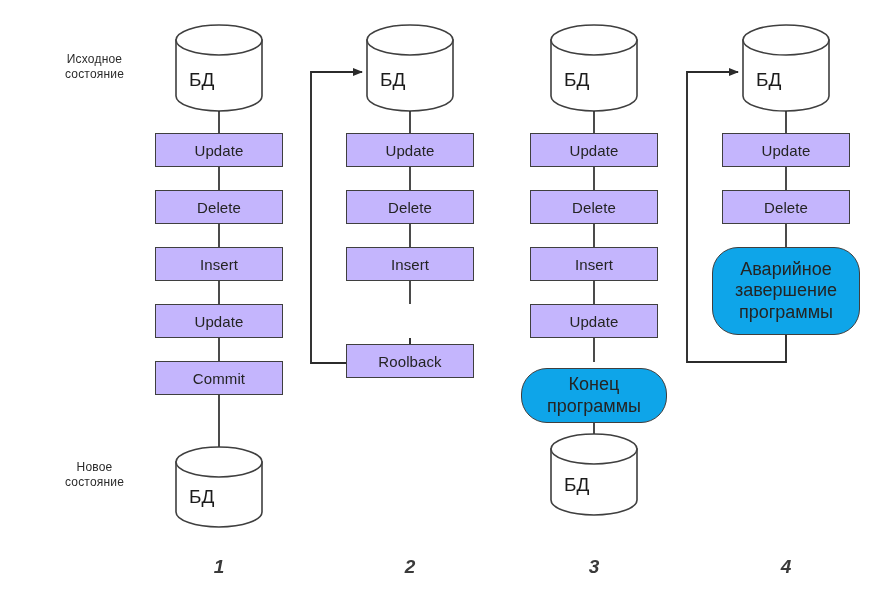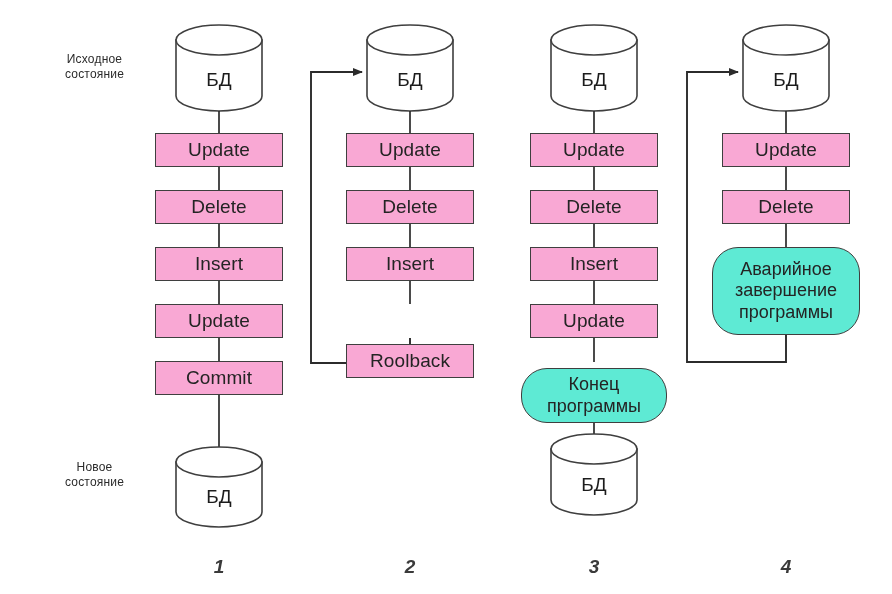--- a/index.html
+++ b/index.html
@@ -39,48 +39,48 @@
     font-style: italic;
     font-weight: 600;
     color: #3a3a3a;
     text-align: center;
     width: 40px;
   }
   .proc-box {
     position: absolute;
     box-sizing: border-box;
     border: 1.6px solid #3f3f3f;
-    background: #f9a8d4;
+    background: #c4b5fd;
     display: flex;
     align-items: center;
     justify-content: center;
-    font-size: 19px;
+    font-size: 15px;
     color: #242424;
     letter-spacing: 0.1px;
   }
   .term-box {
     position: absolute;
     box-sizing: border-box;
     border: 1.6px solid #3f3f3f;
-    background: #5eead4;
+    background: #0ea5e9;
     border-radius: 26px;
     display: flex;
     flex-direction: column;
     align-items: center;
     justify-content: center;
     font-size: 18px;
     color: #242424;
     line-height: 1.18;
     text-align: center;
   }
   .db-label {
     position: absolute;
     font-size: 19px;
     color: #1c1c1c;
-    text-align: center;
+    text-align: left;
     width: 60px;
   }
 </style>
 </head>
 <body>
 
 <div id="canvas">
 
   <svg id="svg-layer" viewBox="0 0 892 594" xmlns="http://www.w3.org/2000/svg">
     <defs>

